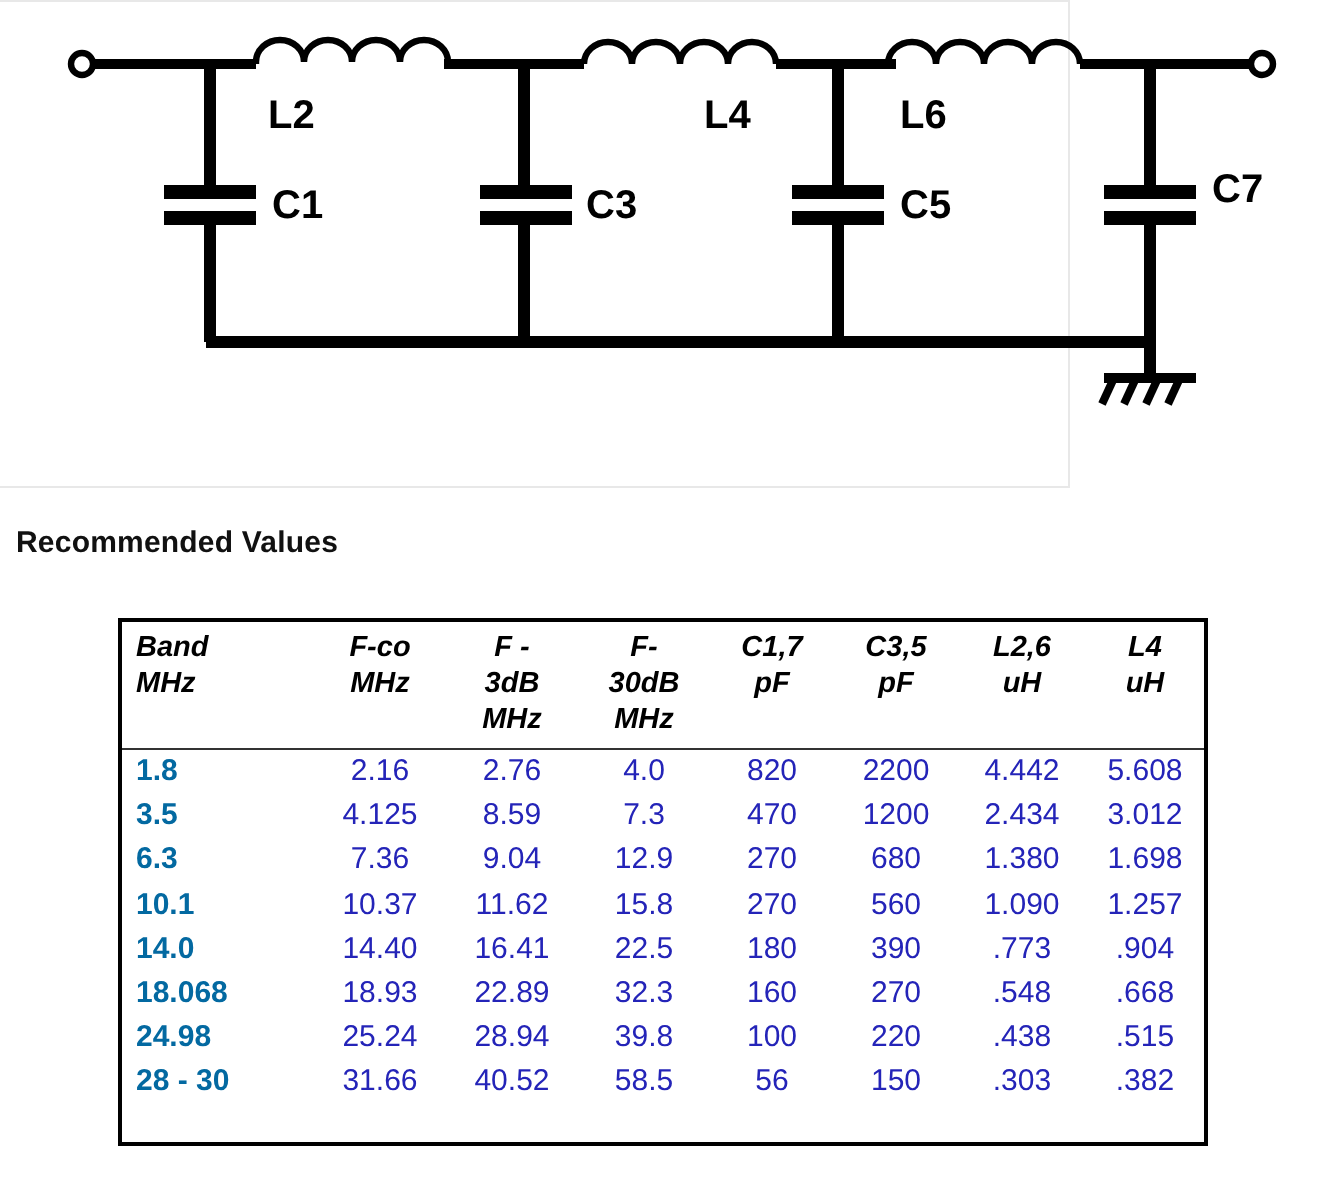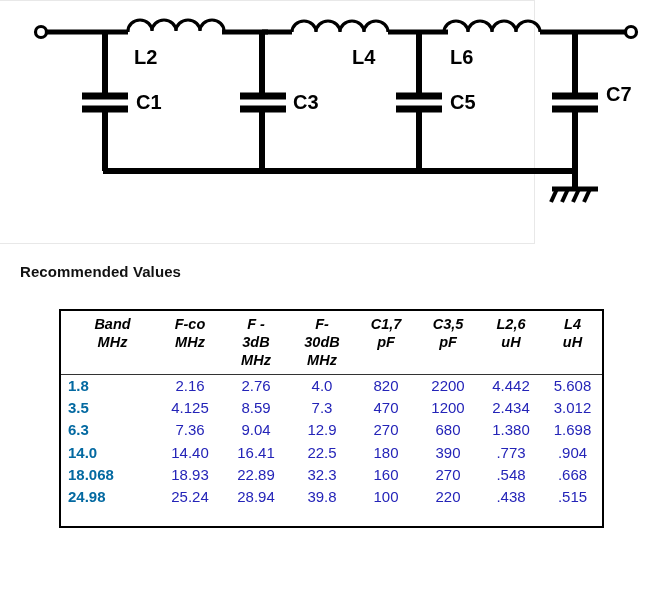--- a/index.html
+++ b/index.html
@@ -41,21 +41,20 @@
 
   
   #values-title {
     position: absolute;
     left: 8px;
     top: 263px;
     font-size: 15px;
     font-weight: bold;
     color: #111111;
     letter-spacing: .1px;
-    margin-left: 12px;
   }
 
   #values-table-wrap {
     position: absolute;
     left: 59px;
     top: 309px;
     width: 545px;
     border: 2px solid #000000;
     background: #ffffff;
     box-sizing: border-box;
@@ -76,21 +75,21 @@
   thead#table-head tr th {
     font-style: italic;
     font-weight: bold;
     color: #000000;
     text-align: center;
     padding-top: 4px;
     padding-bottom: 5px;
     border-bottom: 1.5px solid #333333;
   }
   thead#table-head tr th.col-band {
-    text-align: center;
+    text-align: left;
     padding-left: 7px;
   }
   .hdr-line { display: block; }
 
   tbody#table-body td {
     color: #2424b8;
     text-align: center;
     padding-top: 1px;
     padding-bottom: 1px;
     font-size: 15px;
@@ -267,20 +266,30 @@
           <td class="col-band">6.3</td>
           <td class="">7.36</td>
           <td class="">9.04</td>
           <td class="">12.9</td>
           <td class="">270</td>
           <td class="">680</td>
           <td class="">1.380</td>
           <td class="">1.698</td>
         </tr>
         <tr>
+          <td class="col-band">10.1</td>
+          <td class="">10.37</td>
+          <td class="">11.62</td>
+          <td class="">15.8</td>
+          <td class="">270</td>
+          <td class="">560</td>
+          <td class="">1.090</td>
+          <td class="">1.257</td>
+        </tr>
+        <tr>
           <td class="col-band">14.0</td>
           <td class="">14.40</td>
           <td class="">16.41</td>
           <td class="">22.5</td>
           <td class="">180</td>
           <td class="">390</td>
           <td class="">.773</td>
           <td class="">.904</td>
         </tr>
         <tr>
@@ -296,18 +305,28 @@
         <tr>
           <td class="col-band">24.98</td>
           <td class="">25.24</td>
           <td class="">28.94</td>
           <td class="">39.8</td>
           <td class="">100</td>
           <td class="">220</td>
           <td class="">.438</td>
           <td class="">.515</td>
         </tr>
+        <tr>
+          <td class="col-band">28 - 30</td>
+          <td class="">31.66</td>
+          <td class="">40.52</td>
+          <td class="">58.5</td>
+          <td class="">56</td>
+          <td class="">150</td>
+          <td class="">.303</td>
+          <td class="">.382</td>
+        </tr>
         <tr class="spacer-row">
           <td colspan="8"></td>
         </tr>
       </tbody>
   </table>
 </div>
 
 </body></html>

